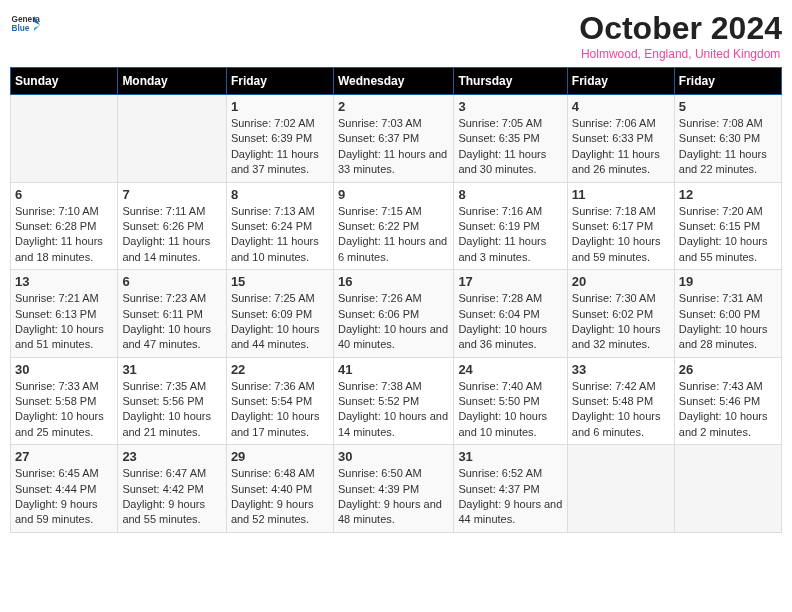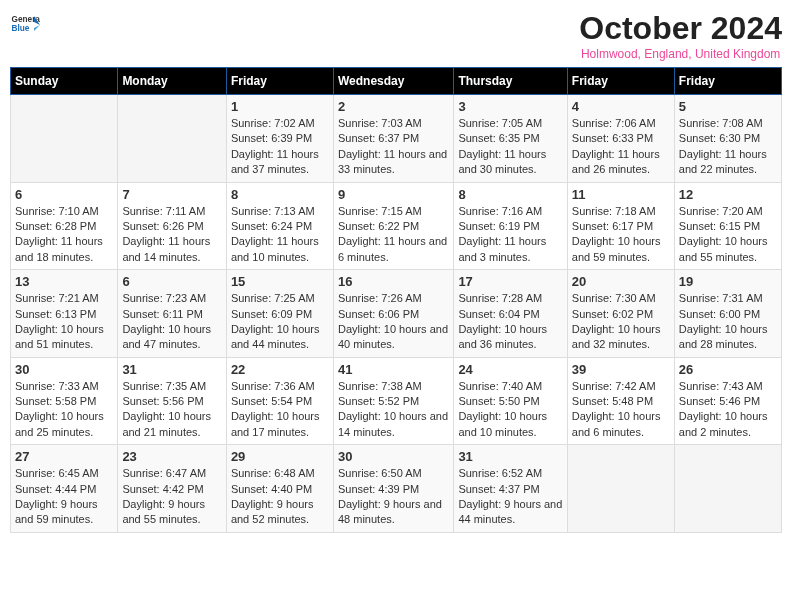--- a/index.html
+++ b/index.html
@@ -261,21 +261,21 @@
           Sunrise: 7:38 AM<br>Sunset: 5:52 PM<br>Daylight: 10 hours and 14 minutes.
         </div>
         </td>
         <td>
           <span class="day-number">24</span>
         <div class="day-detail">
           Sunrise: 7:40 AM<br>Sunset: 5:50 PM<br>Daylight: 10 hours and 10 minutes.
         </div>
         </td>
         <td>
-          <span class="day-number">39</span>
+          <span class="day-number">33</span>
         <div class="day-detail">
           Sunrise: 7:42 AM<br>Sunset: 5:48 PM<br>Daylight: 10 hours and 6 minutes.
         </div>
         </td>
         <td>
           <span class="day-number">26</span>
         <div class="day-detail">
           Sunrise: 7:43 AM<br>Sunset: 5:46 PM<br>Daylight: 10 hours and 2 minutes.
         </div>
         </td>

